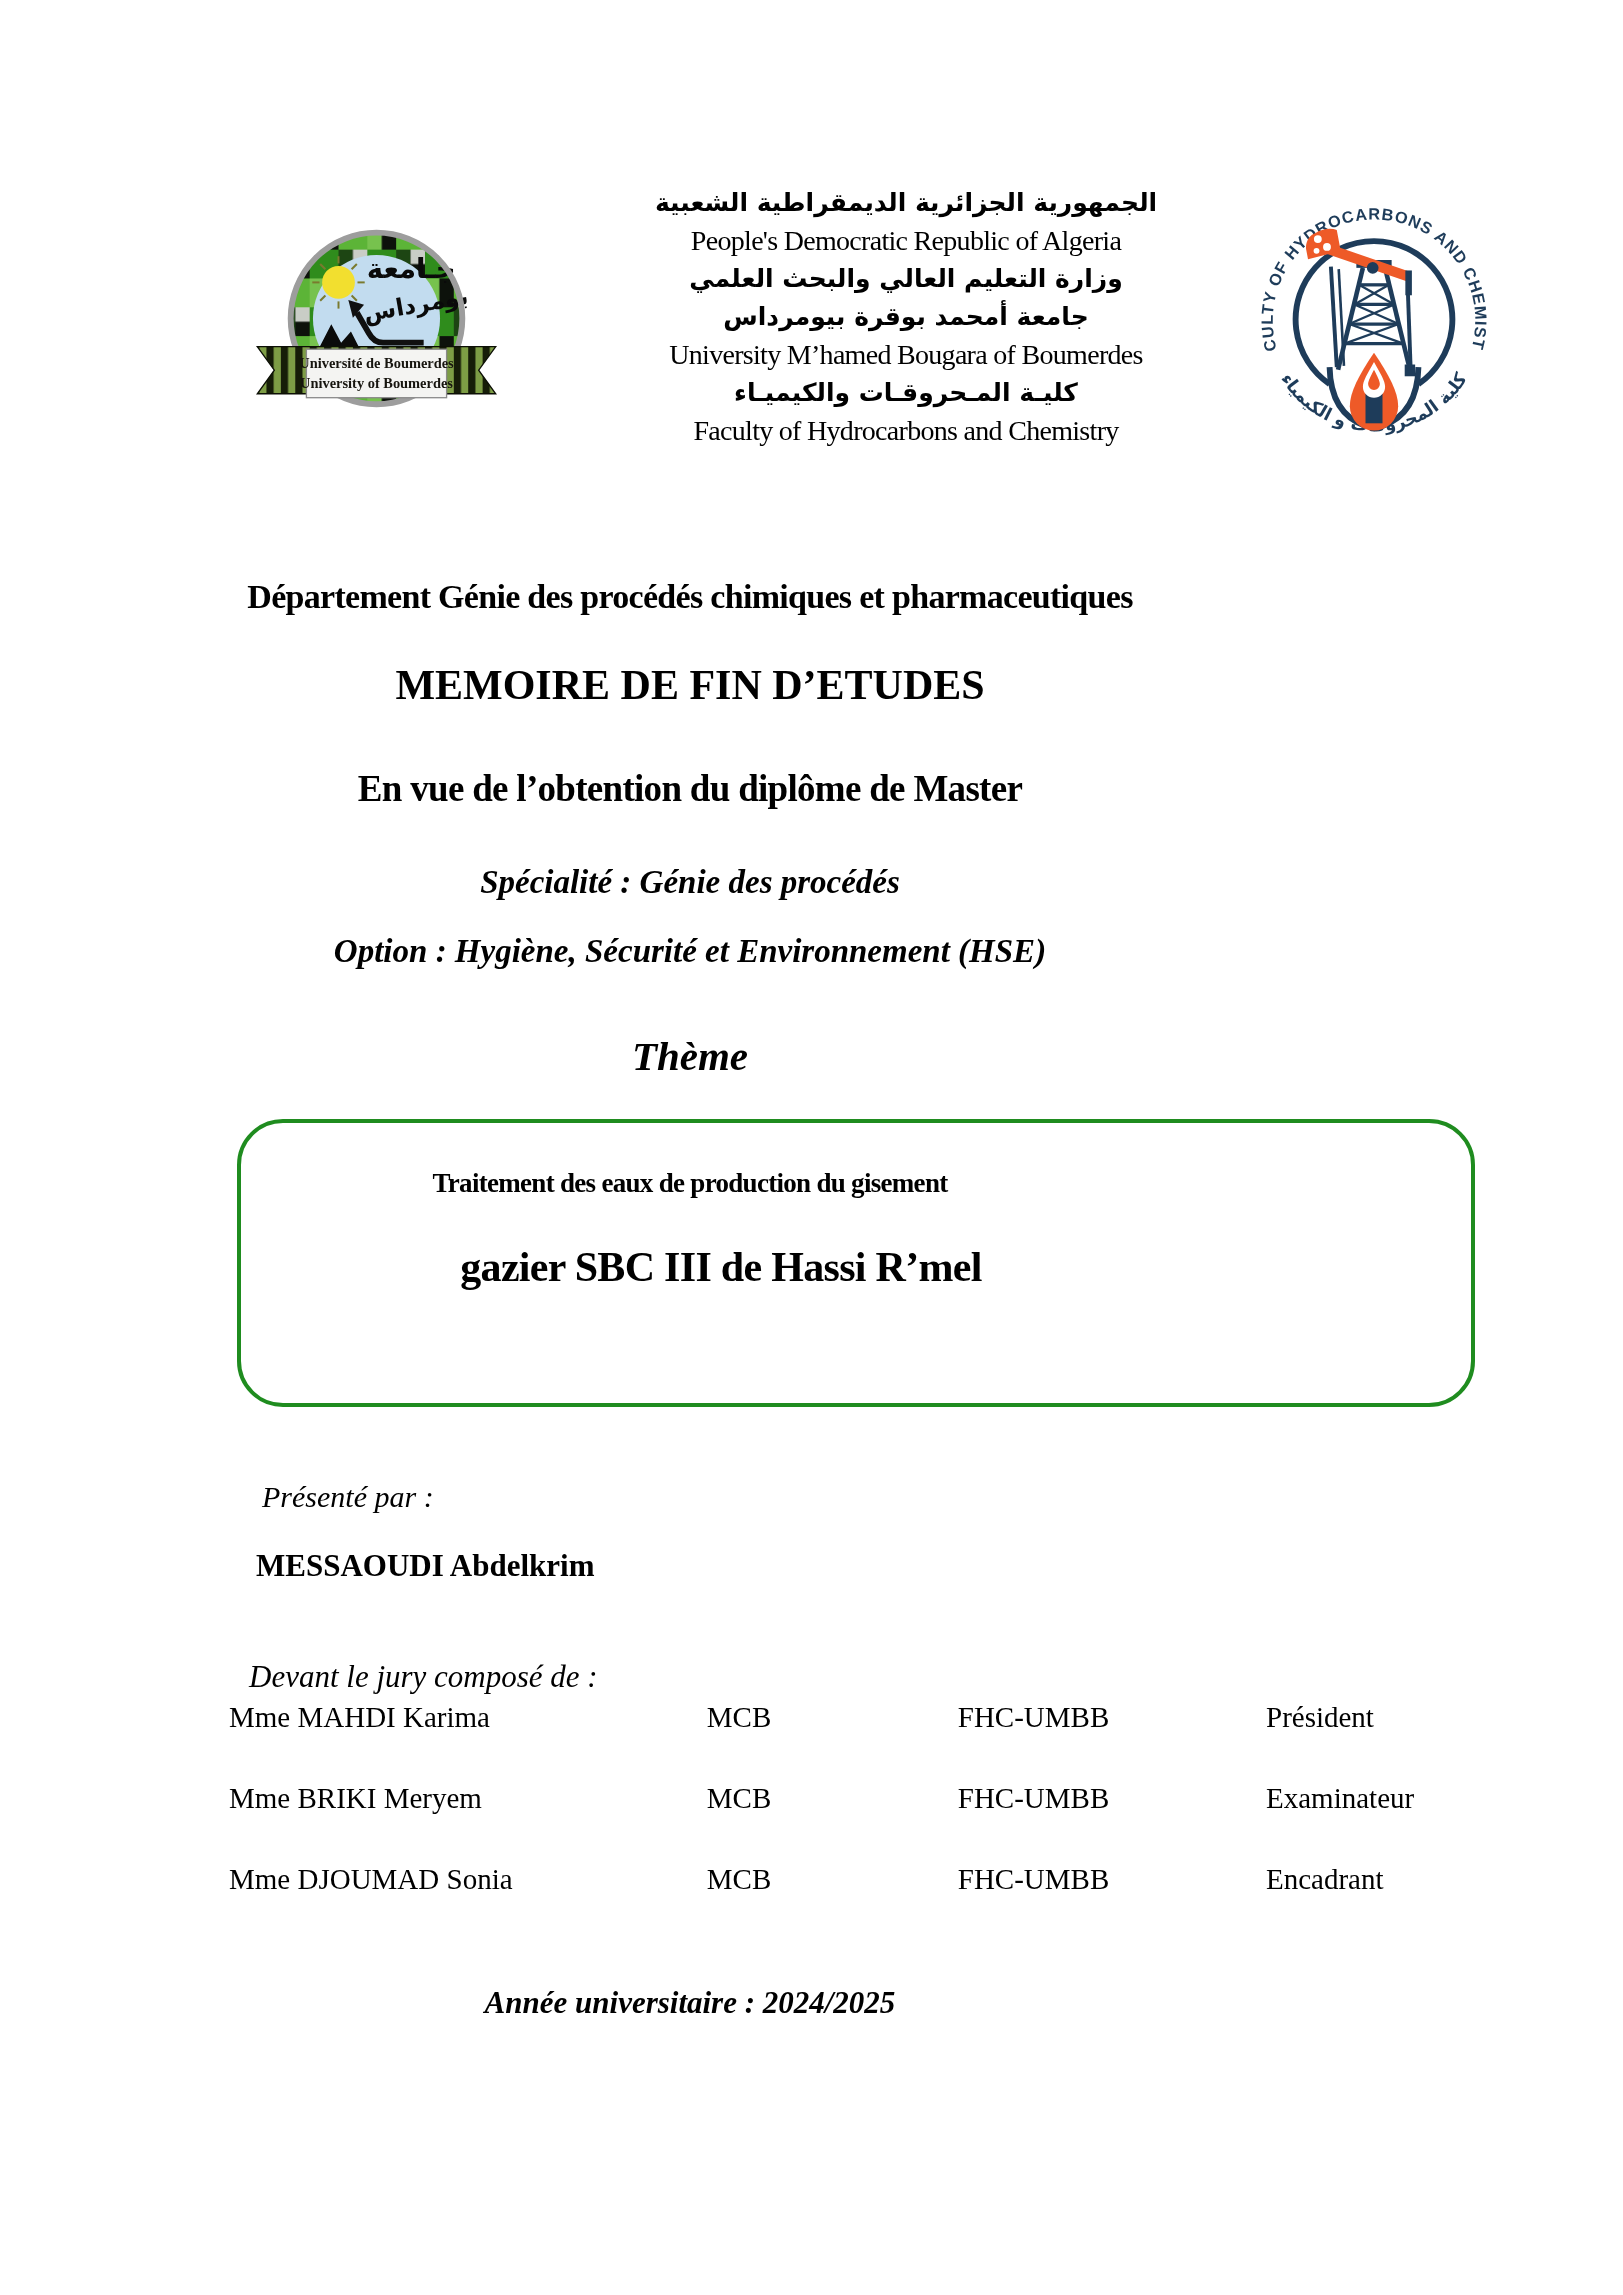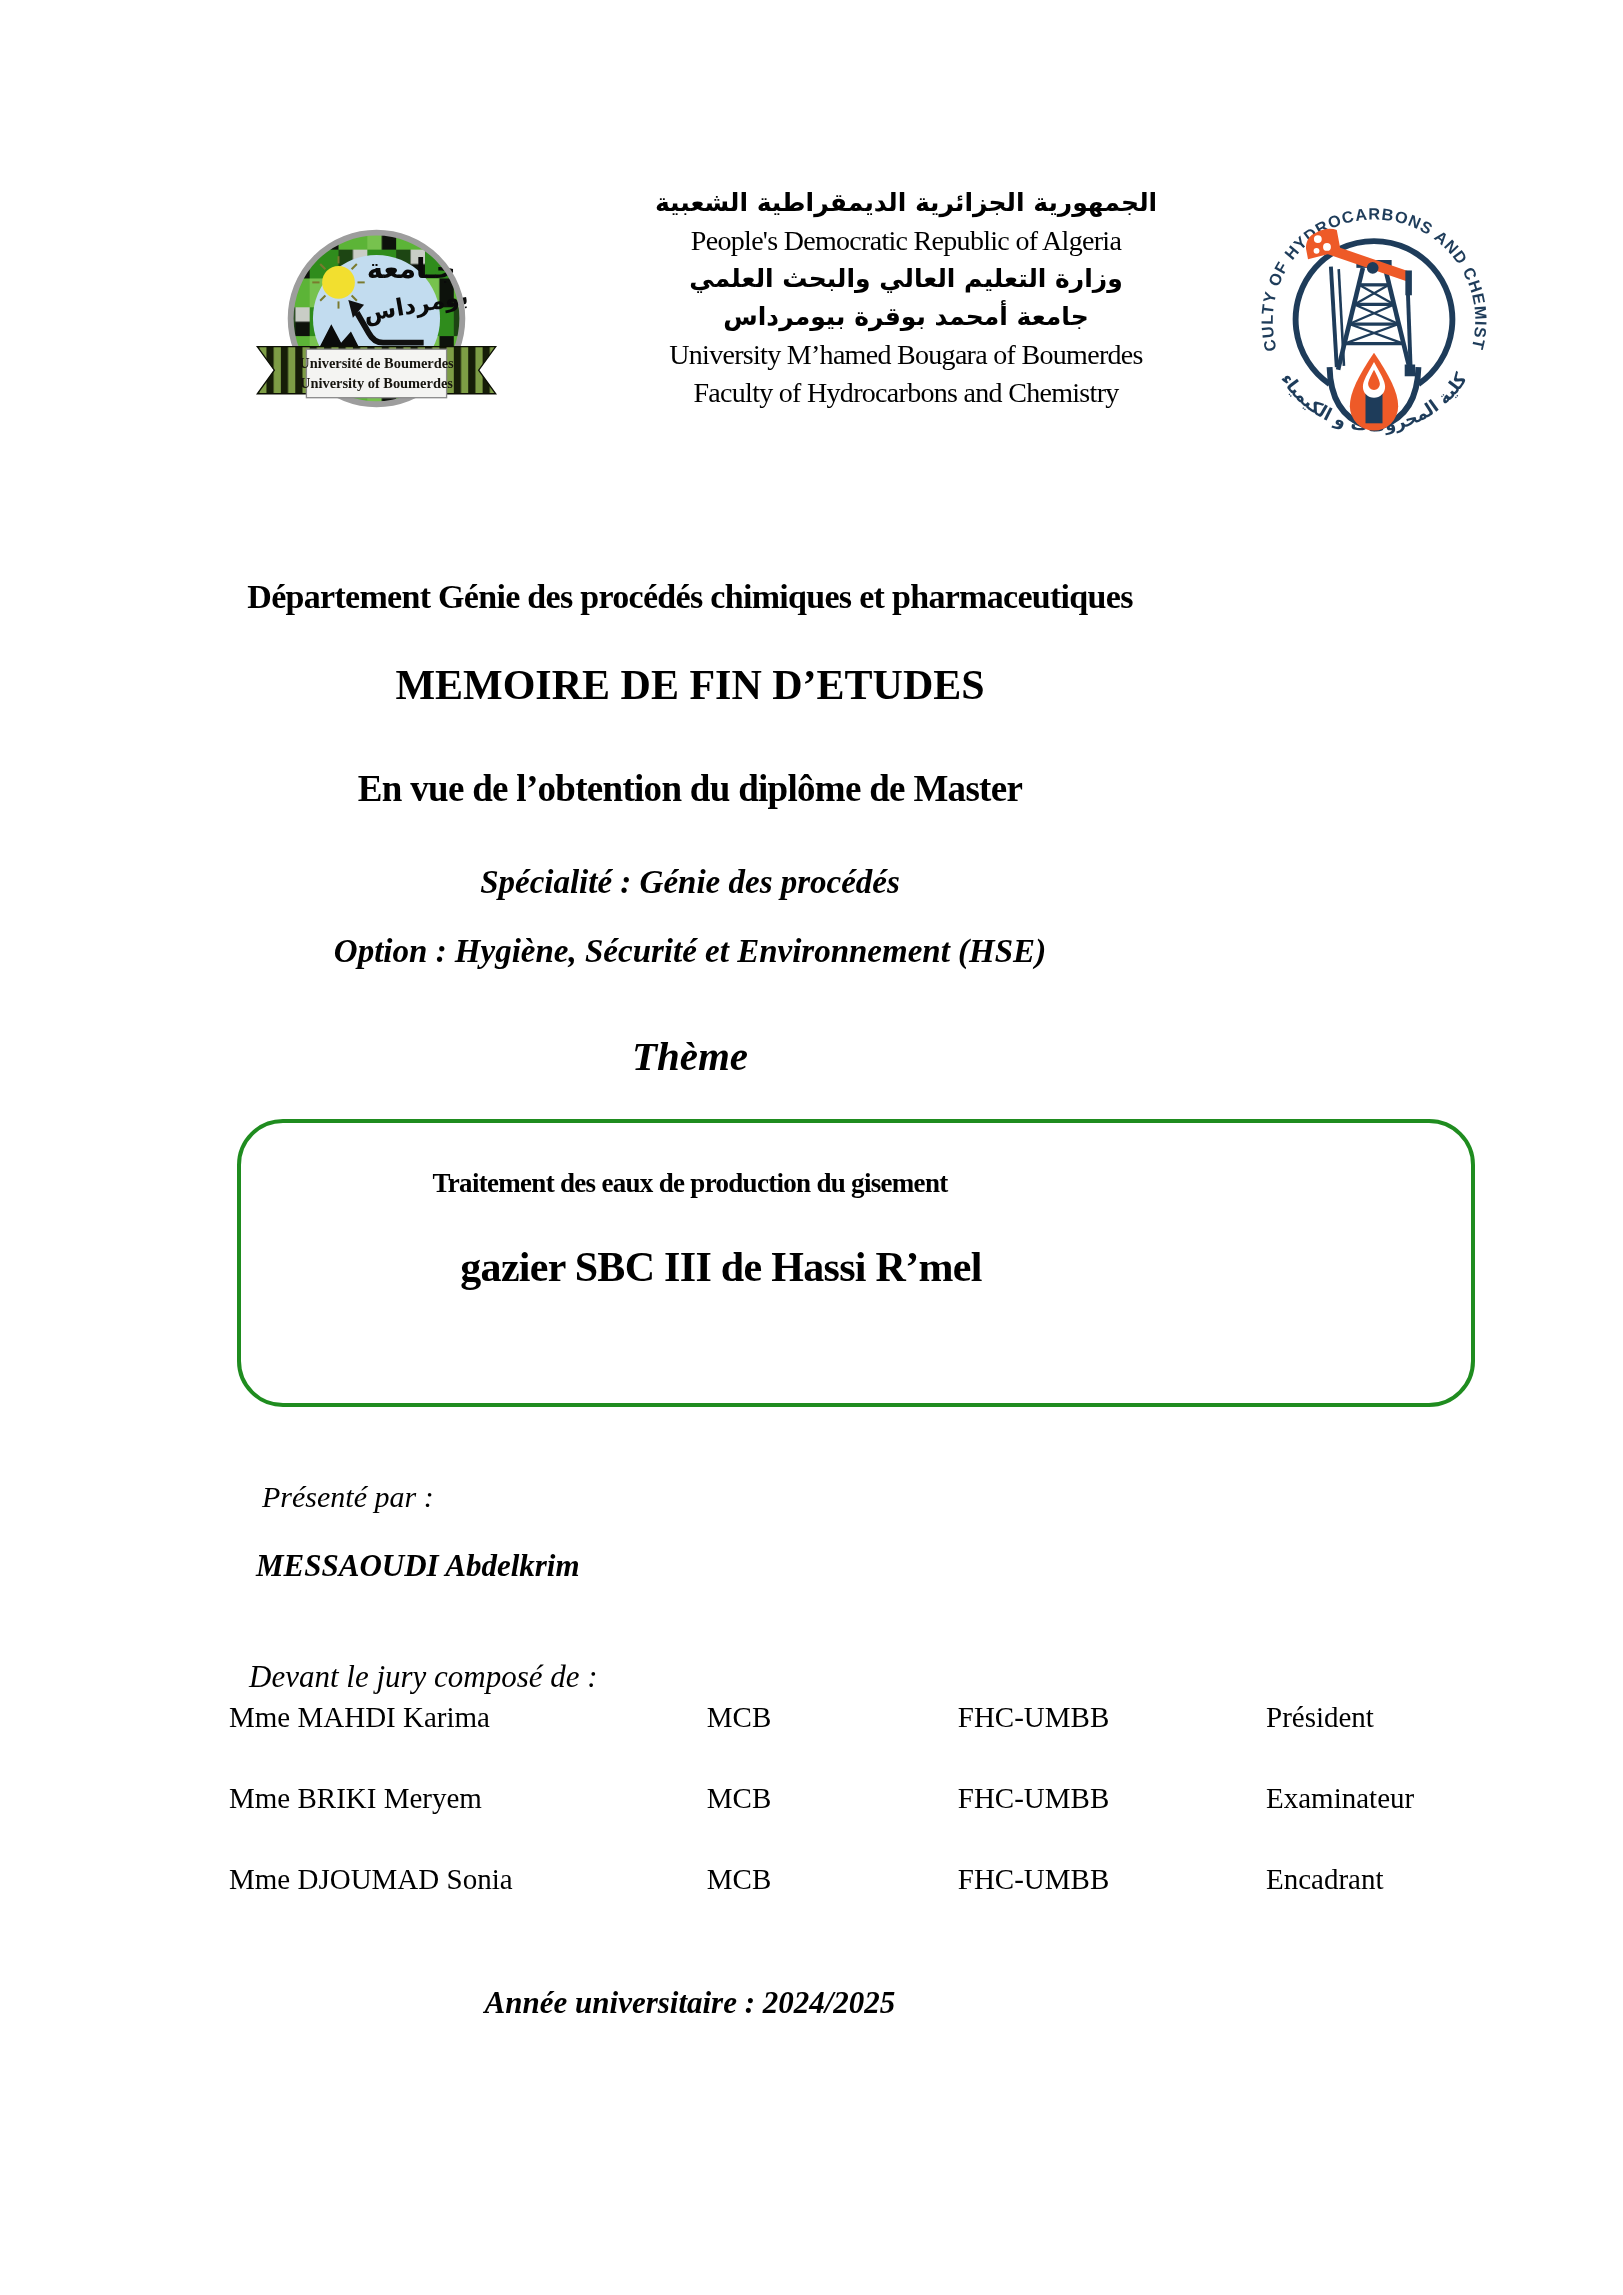--- a/index.html
+++ b/index.html
@@ -43,21 +43,21 @@
   .theme-box{
     left:237px; top:1119px; width:1238px; height:288px;
     border:4.6px solid #1f8c1f;
     border-radius:46px;
     box-sizing:border-box;
   }
   .thesis-line1{ top:1168px; font-size:27px; font-weight:bold; letter-spacing:-0.7px;}
   .thesis-line2{ top:1243px; font-size:42px; font-weight:bold; letter-spacing:-0.7px;padding-left:31px;}
   
   .presente{ left:262px; top:1480px; font-size:30px; font-style:italic;}
-  .author{ left:256px; top:1548px; font-size:31px; font-weight:bold;font-style:italic;}
+  .author{ left:256px; top:1548px; font-size:31px; font-weight:bold;}
   .devant{ left:249px; top:1659px; font-size:31px; font-style:italic;}
   
   .jury{
     left:229px; top:1700px; width:1243px;
     display:flex; flex-direction:column; gap:47px;
   }
   .jury-row{
     display:grid;
     grid-template-columns:412px 196px 393px 242px;
     font-size:29px;
@@ -177,20 +177,21 @@
     <path d="M185,254 C175,272 168,283 168,292 A17,17 0 0 0 202,292 C202,283 195,272 185,254 Z" fill="#ffffff"></path>
     <path d="M185,266 C180,276 176,283 176,288 A9,9 0 0 0 194,288 C194,283 190,276 185,266 Z" fill="#ee5a28"></path>
   </svg>
 
   <div class="abs header-block">
     <div class="hl-ar">الجمهورية الجزائرية الديمقراطية الشعبية</div>
     <div class="hl-en">People's Democratic Republic of Algeria</div>
     <div class="hl-ar">وزارة التعليم العالي والبحث العلمي</div>
     <div class="hl-ar">جامعة أمحمد بوقرة بيومرداس</div>
     <div class="hl-en">University M’hamed Bougara of Boumerdes</div>
+    <div class="hl-ar">كليـة المـحروقـات والكيميـاء</div>
     <div class="hl-en">Faculty of Hydrocarbons and Chemistry</div>
   </div>
 
   <div class="abs cline dept">Département Génie des procédés chimiques et pharmaceutiques</div>
   <div class="abs cline memoire">MEMOIRE DE FIN D’ETUDES</div>
   <div class="abs cline envue">En vue de l’obtention du diplôme de Master</div>
   <div class="abs cline specialite">Spécialité : Génie des procédés</div>
   <div class="abs cline option">Option : Hygiène, Sécurité et Environnement (HSE)</div>
   <div class="abs cline theme">Thème</div>
 

